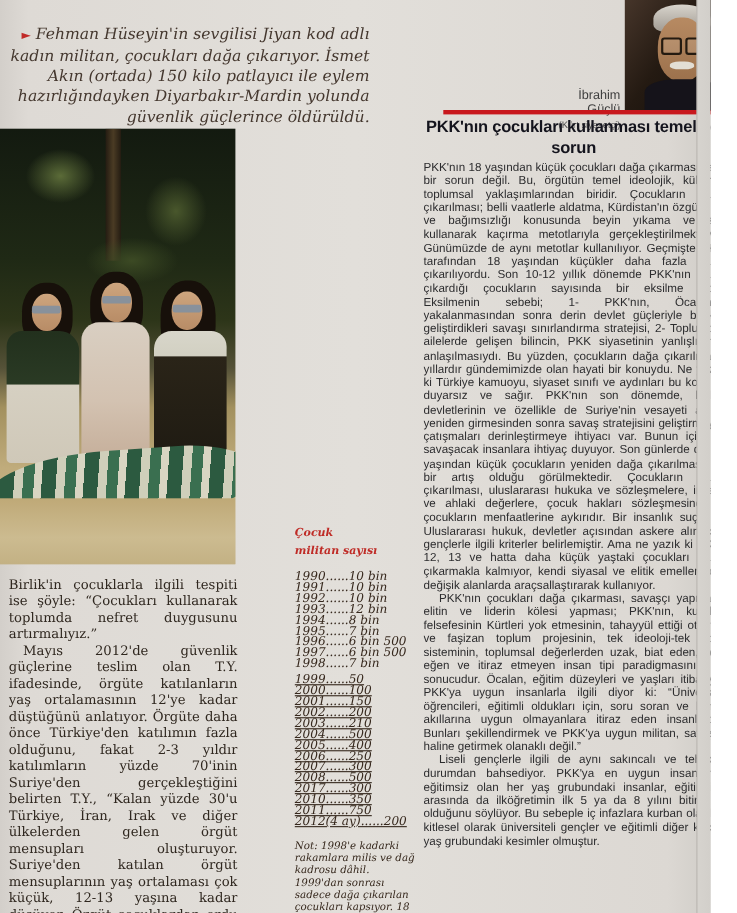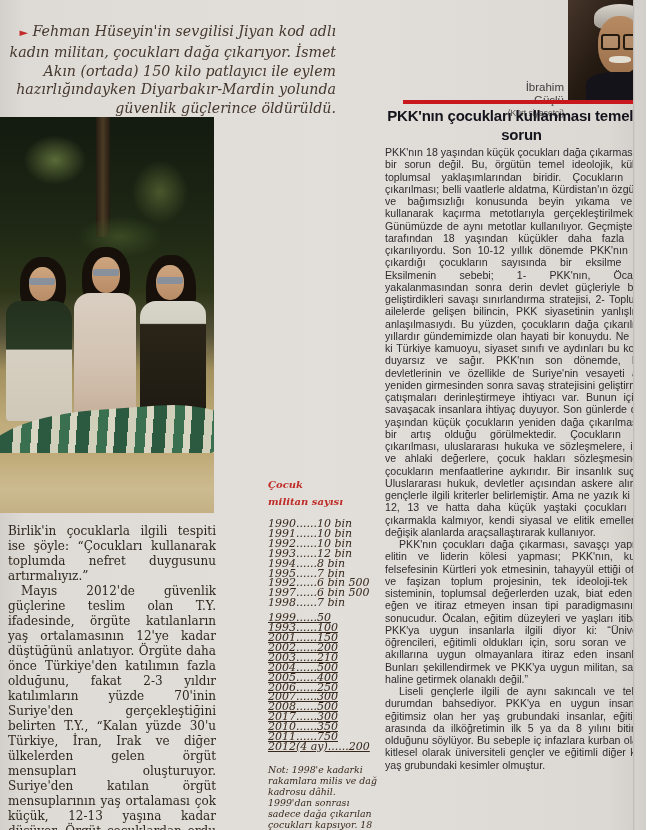--- a/index.html
+++ b/index.html
@@ -155,27 +155,27 @@
       <div>militan sayısı</div>
     </div>
     <div class="mid-list">
         <div class="list-group">
           <div class="list-row">1990......10 bin</div>
           <div class="list-row">1991......10 bin</div>
           <div class="list-row">1992......10 bin</div>
           <div class="list-row">1993......12 bin</div>
           <div class="list-row">1994......8 bin</div>
           <div class="list-row">1995......7 bin</div>
-          <div class="list-row">1992......6 bin 500</div>
+          <div class="list-row">1996......6 bin 500</div>
           <div class="list-row">1997......6 bin 500</div>
           <div class="list-row">1998......7 bin</div>
         </div>
         <div class="list-group">
           <div class="list-row">1999......50</div>
-          <div class="list-row">1993......100</div>
+          <div class="list-row">2000......100</div>
           <div class="list-row">2001......150</div>
           <div class="list-row">2002......200</div>
           <div class="list-row">2003......210</div>
           <div class="list-row">2004......500</div>
           <div class="list-row">2005......400</div>
           <div class="list-row">2006......250</div>
           <div class="list-row">2007......300</div>
           <div class="list-row">2008......500</div>
           <div class="list-row">2017......300</div>
           <div class="list-row">2010......350</div>

